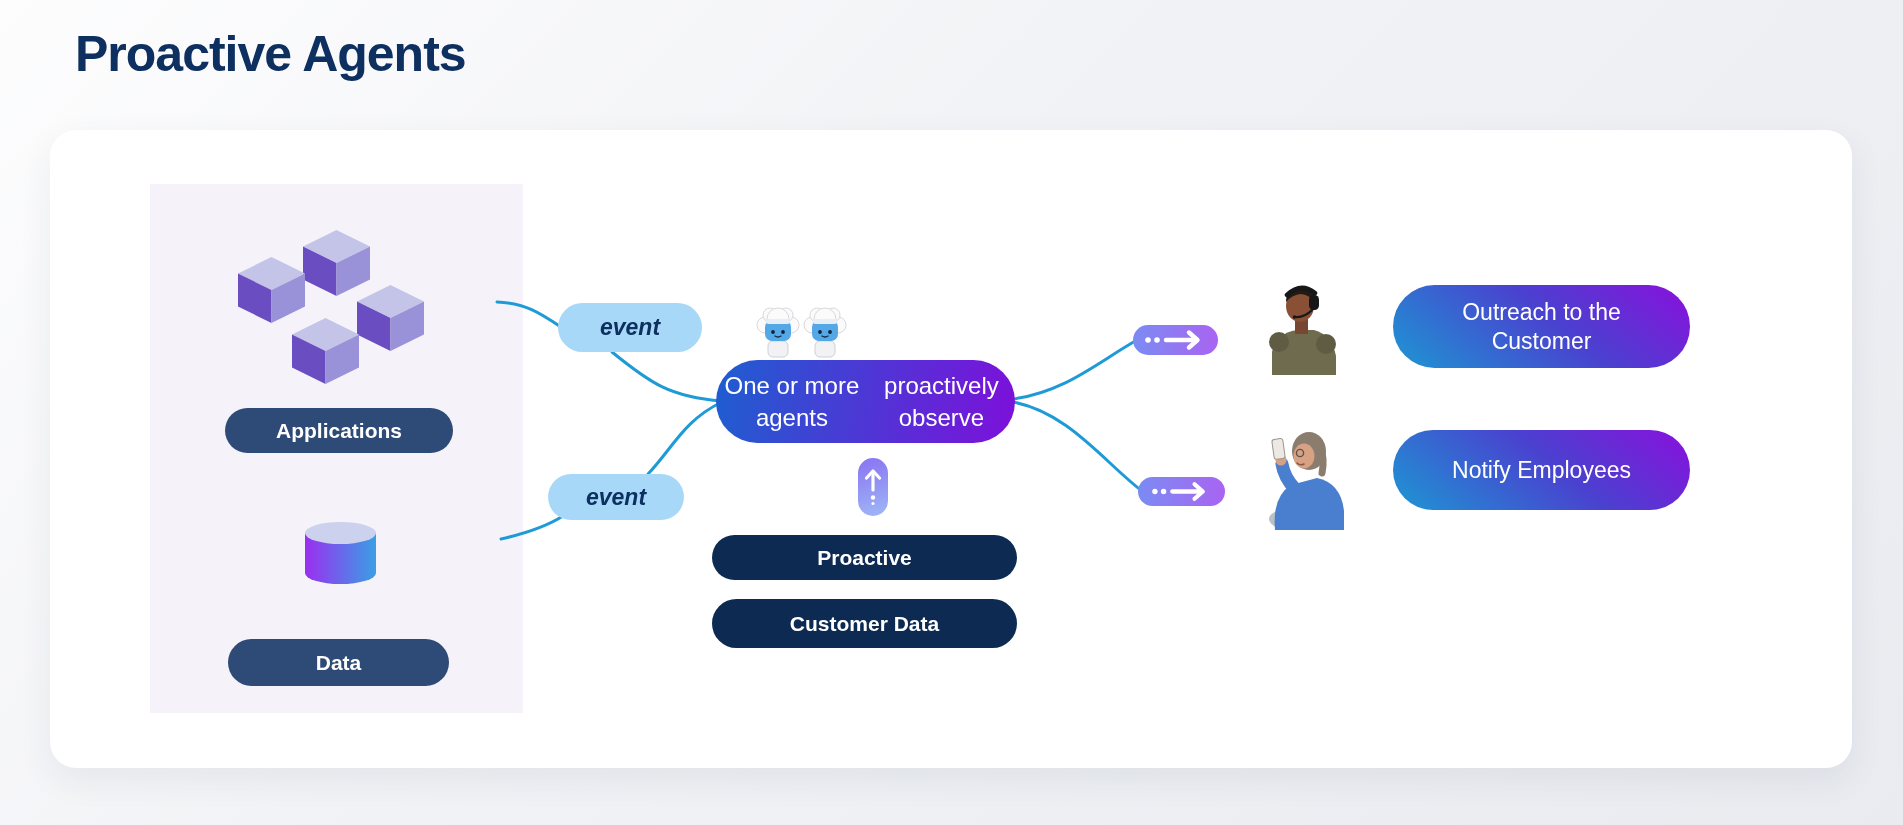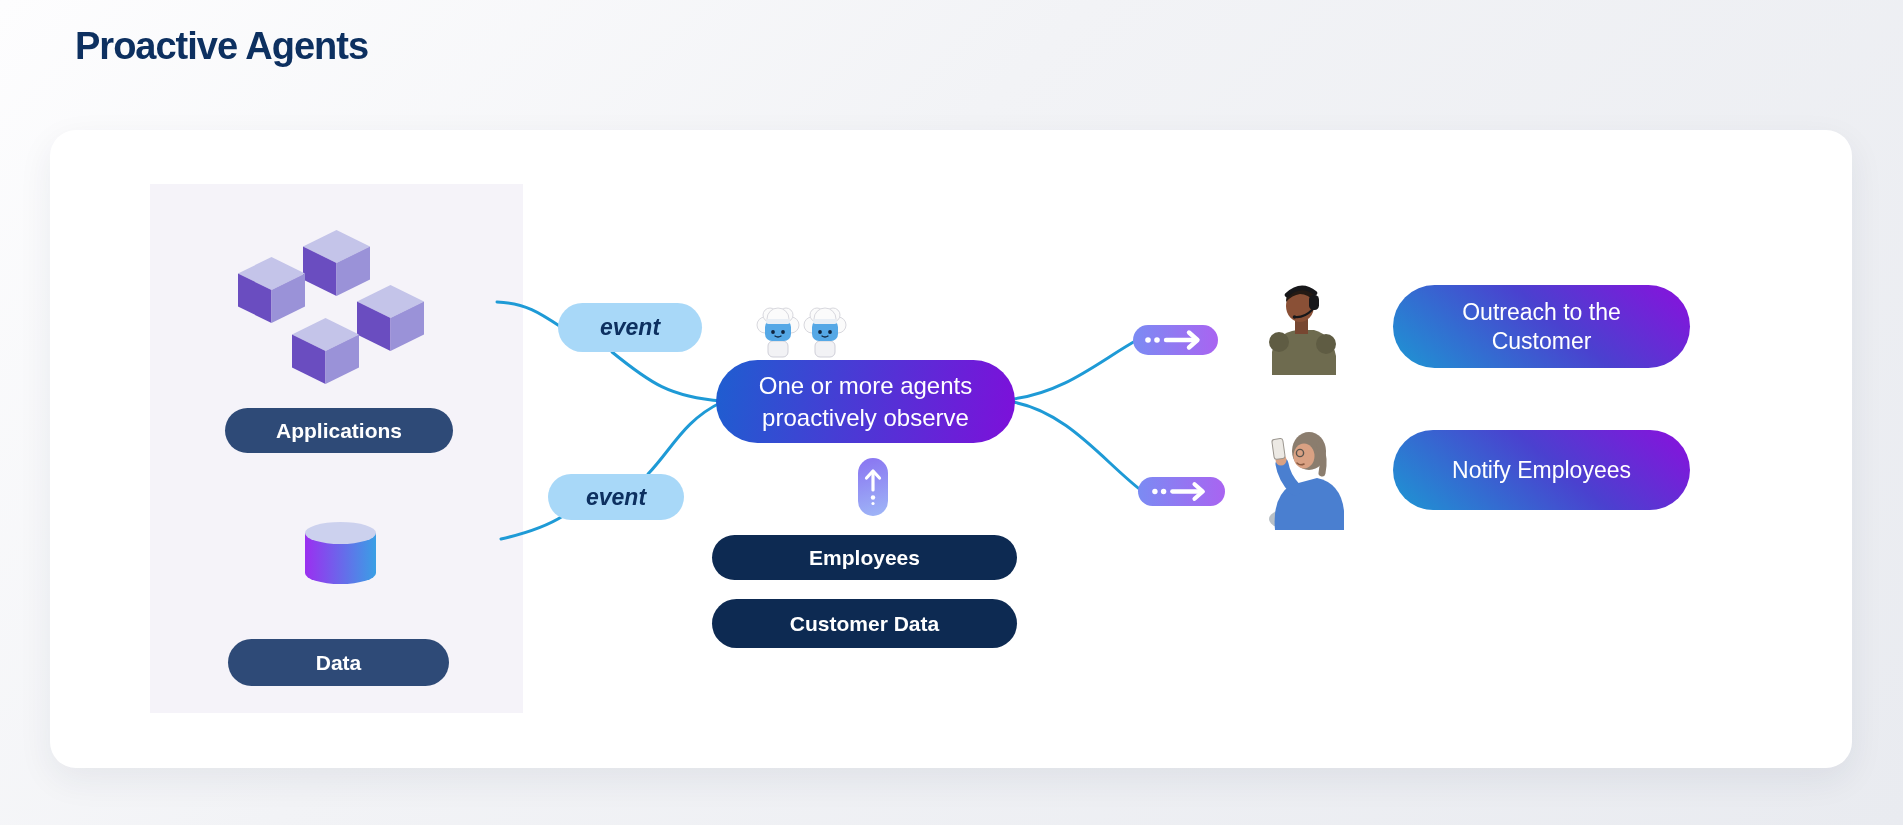--- a/index.html
+++ b/index.html
@@ -6,21 +6,21 @@
   html,body { width:1903px; height:825px; overflow:hidden; }
   body {
     font-family:"Liberation Sans", sans-serif;
     background:linear-gradient(135deg,#fdfdfe 0%,#f2f3f6 40%,#e9ebf0 100%);
     position:relative;
   }
   .abs { position:absolute; }
 
   .page-title {
     left:75px; top:25px;
-    font-size:38px; font-weight:800; letter-spacing:-1px;
+    font-size:50px; font-weight:800; letter-spacing:-1px;
     color:#0d3060;
   }
   .card {
     left:50px; top:130px; width:1802px; height:638px;
     background:#ffffff; border-radius:26px;
     box-shadow:0 12px 35px rgba(30,40,70,0.07);
   }
   .sources-panel {
     left:150px; top:184px; width:373px; height:529px;
     background:#f5f3f9;
@@ -143,38 +143,38 @@
     </g>
     <rect x="13" y="35" width="20" height="16" rx="5" fill="#f2f2f5" stroke="#cfcfd8"></rect>
     <rect x="10" y="14" width="26" height="21" rx="7" fill="#55a8e6"></rect>
     <rect x="11" y="13" width="24" height="5" rx="2.5" fill="#e8eef5"></rect>
     <circle cx="18" cy="26" r="1.9" fill="#10243e"></circle>
       <circle cx="28" cy="26" r="1.9" fill="#10243e"></circle>
     <path d="M20,30 Q23,32 26,30" stroke="#10243e" stroke-width="1.3" fill="none" stroke-linecap="round"></path>
   </svg>
 </div>
 
-<div class="abs pill pill-agent" style="left:716px; top:360px; width:299px; height:83px; flex-direction:column;">
+<div class="abs pill pill-agent" style="left:716px; top:360px; width:299px; height:83px; flex-direction:row;">
   <span>One or more agents</span>
   <span>proactively observe</span>
 </div>
 
 <div class="abs capsule" style="left:858px; top:458px; width:30px; height:58px;">
   <svg width="30" height="58" viewBox="0 0 30 58">
     <g stroke="#ffffff" stroke-width="3.2" fill="none" stroke-linecap="round" stroke-linejoin="round">
       <polyline points="8.5,20 15,13 21.5,20"></polyline>
       <line x1="15" y1="13.5" x2="15" y2="32"></line>
     </g>
     <circle cx="15" cy="39.5" r="2.2" fill="#ffffff"></circle>
     <circle cx="15" cy="45.5" r="1.6" fill="#ffffff"></circle>
   </svg>
 </div>
 
 <div class="abs pill pill-dark" style="left:712px; top:535px; width:305px; height:45px;">
-  <span>Employees</span>
+  <span>Proactive</span>
 </div>
 <div class="abs pill pill-dark" style="left:712px; top:599px; width:305px; height:49px;">
   <span>Customer Data</span>
 </div>
 
 <div class="abs pill pill-arrow" style="left:1133px; top:325px; width:85px; height:30px;">
   <svg width="85" height="30" viewBox="0 0 85 30">
     <circle cx="15" cy="15" r="2.8" fill="#ffffff"></circle>
     <circle cx="24" cy="15" r="2.8" fill="#ffffff"></circle>
     <g stroke="#ffffff" stroke-width="4.4" fill="none" stroke-linecap="round" stroke-linejoin="round">

